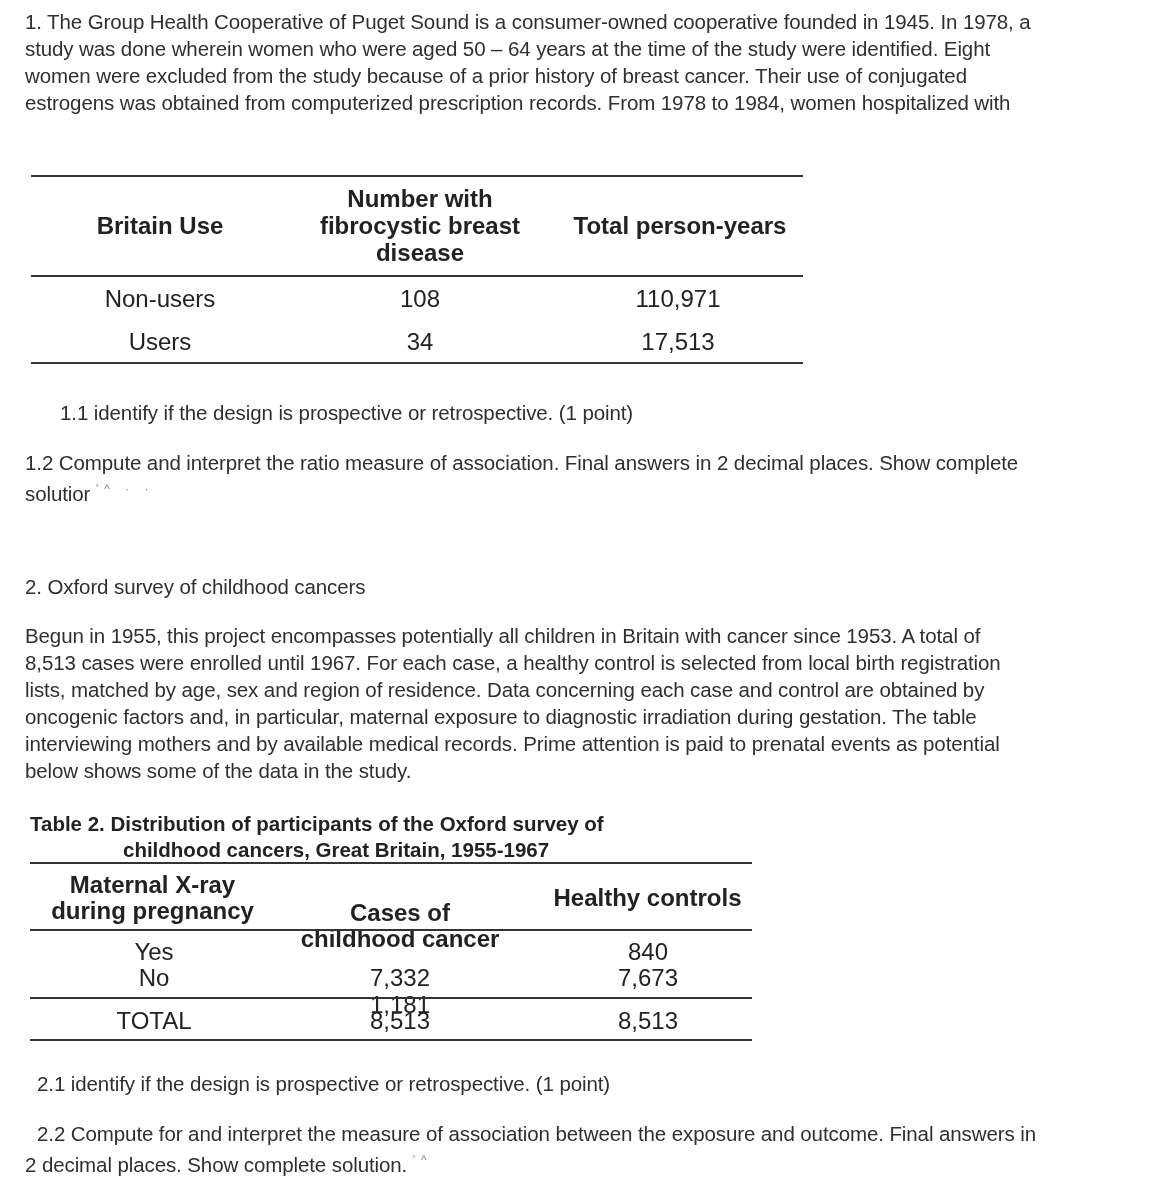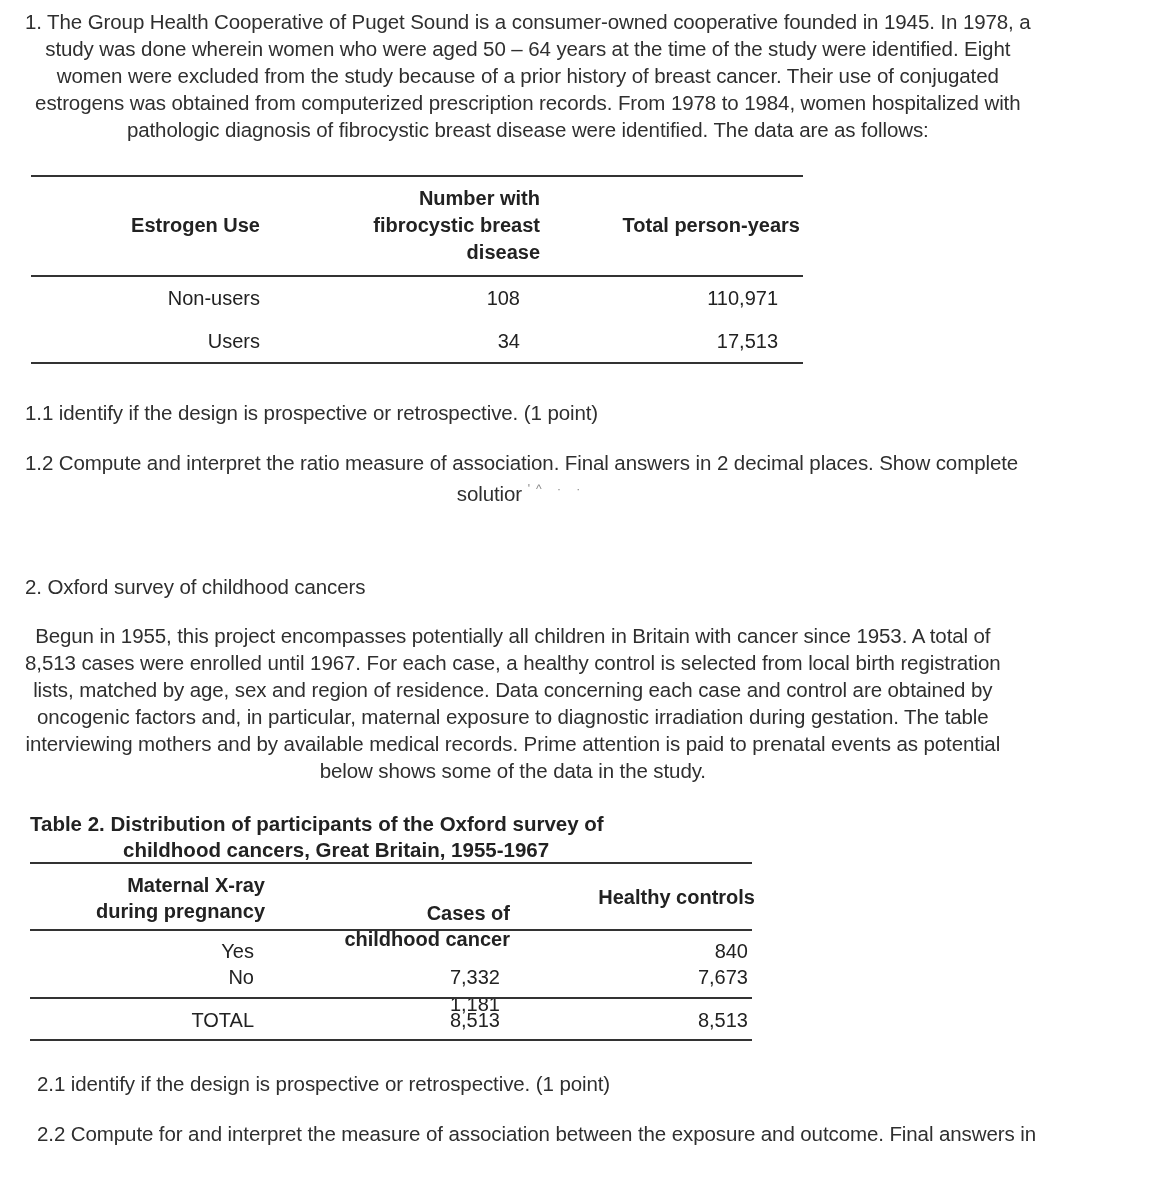--- a/index.html
+++ b/index.html
@@ -6,67 +6,66 @@
     body {
       width: 1151px; height: 1194px; position: relative; overflow: hidden;
       color: #2d2d2d;
       font-family: "Liberation Sans", "DejaVu Sans", sans-serif;
     }
     .para {
       position: absolute; left: 25px;
       font-size: 20.5px; line-height: 27px; color: #2f2f2f;
       letter-spacing: -0.1px;
     }
-    .para p { margin: 0; text-align: center; }
+    .para p { margin: 0; }
     .tbl {
       position: absolute;
       font-family: "Liberation Sans", "DejaVu Sans", sans-serif;
       color: #222;
     }
     .rule { position: absolute; height: 2px; background: #333; }
-    .cell { position: absolute; text-align: right; font-size: 20px; line-height: 27px; }
+    .cell { position: absolute; text-align: center; font-size: 24px; line-height: 27px; }
     .hdr { font-weight: bold; }
     .cut { color: #888; font-size: 12px; letter-spacing: 6px; vertical-align: super; }
   </style>
 </head>
 <body>
 
 <div class="para" style="top:8px;">
   <p>1. The Group Health Cooperative of Puget Sound is a consumer-owned cooperative founded in 1945. In 1978, a</p>
   <p>study was done wherein women who were aged 50 – 64 years at the time of the study were identified. Eight</p>
   <p>women were excluded from the study because of a prior history of breast cancer. Their use of conjugated</p>
   <p>estrogens was obtained from computerized prescription records. From 1978 to 1984, women hospitalized with</p>
-  <p>pathologic diagnosis of fibrocystic breast disease were identified. The data are as follows:</p>
 </div>
 
 <div class="tbl" style="left:0;top:0;width:1151px;height:400px;">
   <div class="rule" style="left:31px;top:175px;width:772px;"></div>
 
-  <div class="cell hdr" style="left:60px;top:212px;width:200px;">Estrogen Use</div>
+  <div class="cell hdr" style="left:60px;top:212px;width:200px;">Britain Use</div>
   <div class="cell hdr" style="left:300px;top:185px;width:240px;">
     <div>Number with</div>
     <div>fibrocystic breast</div>
     <div>disease</div>
   </div>
   <div class="cell hdr" style="left:560px;top:212px;width:240px;">Total person-years</div>
 
   <div class="rule" style="left:31px;top:275px;width:772px;"></div>
 
   <div class="cell" style="left:60px;top:285px;width:200px;">Non-users</div>
   <div class="cell" style="left:320px;top:285px;width:200px;">108</div>
   <div class="cell" style="left:578px;top:285px;width:200px;">110,971</div>
 
   <div class="cell" style="left:60px;top:328px;width:200px;">Users</div>
   <div class="cell" style="left:320px;top:328px;width:200px;">34</div>
   <div class="cell" style="left:578px;top:328px;width:200px;">17,513</div>
 
   <div class="rule" style="left:31px;top:362px;width:772px;"></div>
 </div>
 
-<div class="para" style="top:399px;">1.1 identify if the design is prospective or retrospective. (1 point)</div>
+<div class="para" style="top:399px;margin-left:35px;">1.1 identify if the design is prospective or retrospective. (1 point)</div>
 <div class="para" style="top:449px;">
   <p>1.2 Compute and  interpret the ratio measure of association. Final answers in 2 decimal places. Show complete</p>
   <p><span>solutior</span> <span class="cut">'^ · ·</span></p>
 </div>
 
 <div class="para" style="top:573px;">2. Oxford survey of childhood cancers</div>
 <div class="para" style="top:622px;">
   <p>Begun in 1955, this project encompasses potentially all children in Britain with cancer since 1953. A total of</p>
   <p>8,513 cases were enrolled until 1967. For each case, a healthy control is selected from local birth registration</p>
   <p>lists, matched by age, sex and region of residence. Data concerning each case and control are obtained by</p>
@@ -108,13 +107,14 @@
   <div class="cell" style="left:54px;top:1007px;width:200px;">TOTAL</div>
   <div class="cell" style="left:300px;top:1007px;width:200px;">8,513</div>
   <div class="cell" style="left:548px;top:1007px;width:200px;">8,513</div>
 
   <div class="rule" style="left:30px;top:1039px;width:722px;"></div>
 </div>
 
 <div class="para" style="top:1070px;left:37px;">2.1 identify if the design is prospective or retrospective. (1 point)</div>
 <div class="para" style="top:1120px;">
   <p style="padding-left:12px;">2.2 Compute for and interpret the measure of association between the exposure and outcome. Final answers in</p>
+  <p><span>2 decimal places. Show complete solution.</span> <span class="cut">'^</span></p>
 </div>
 
 </body></html>

